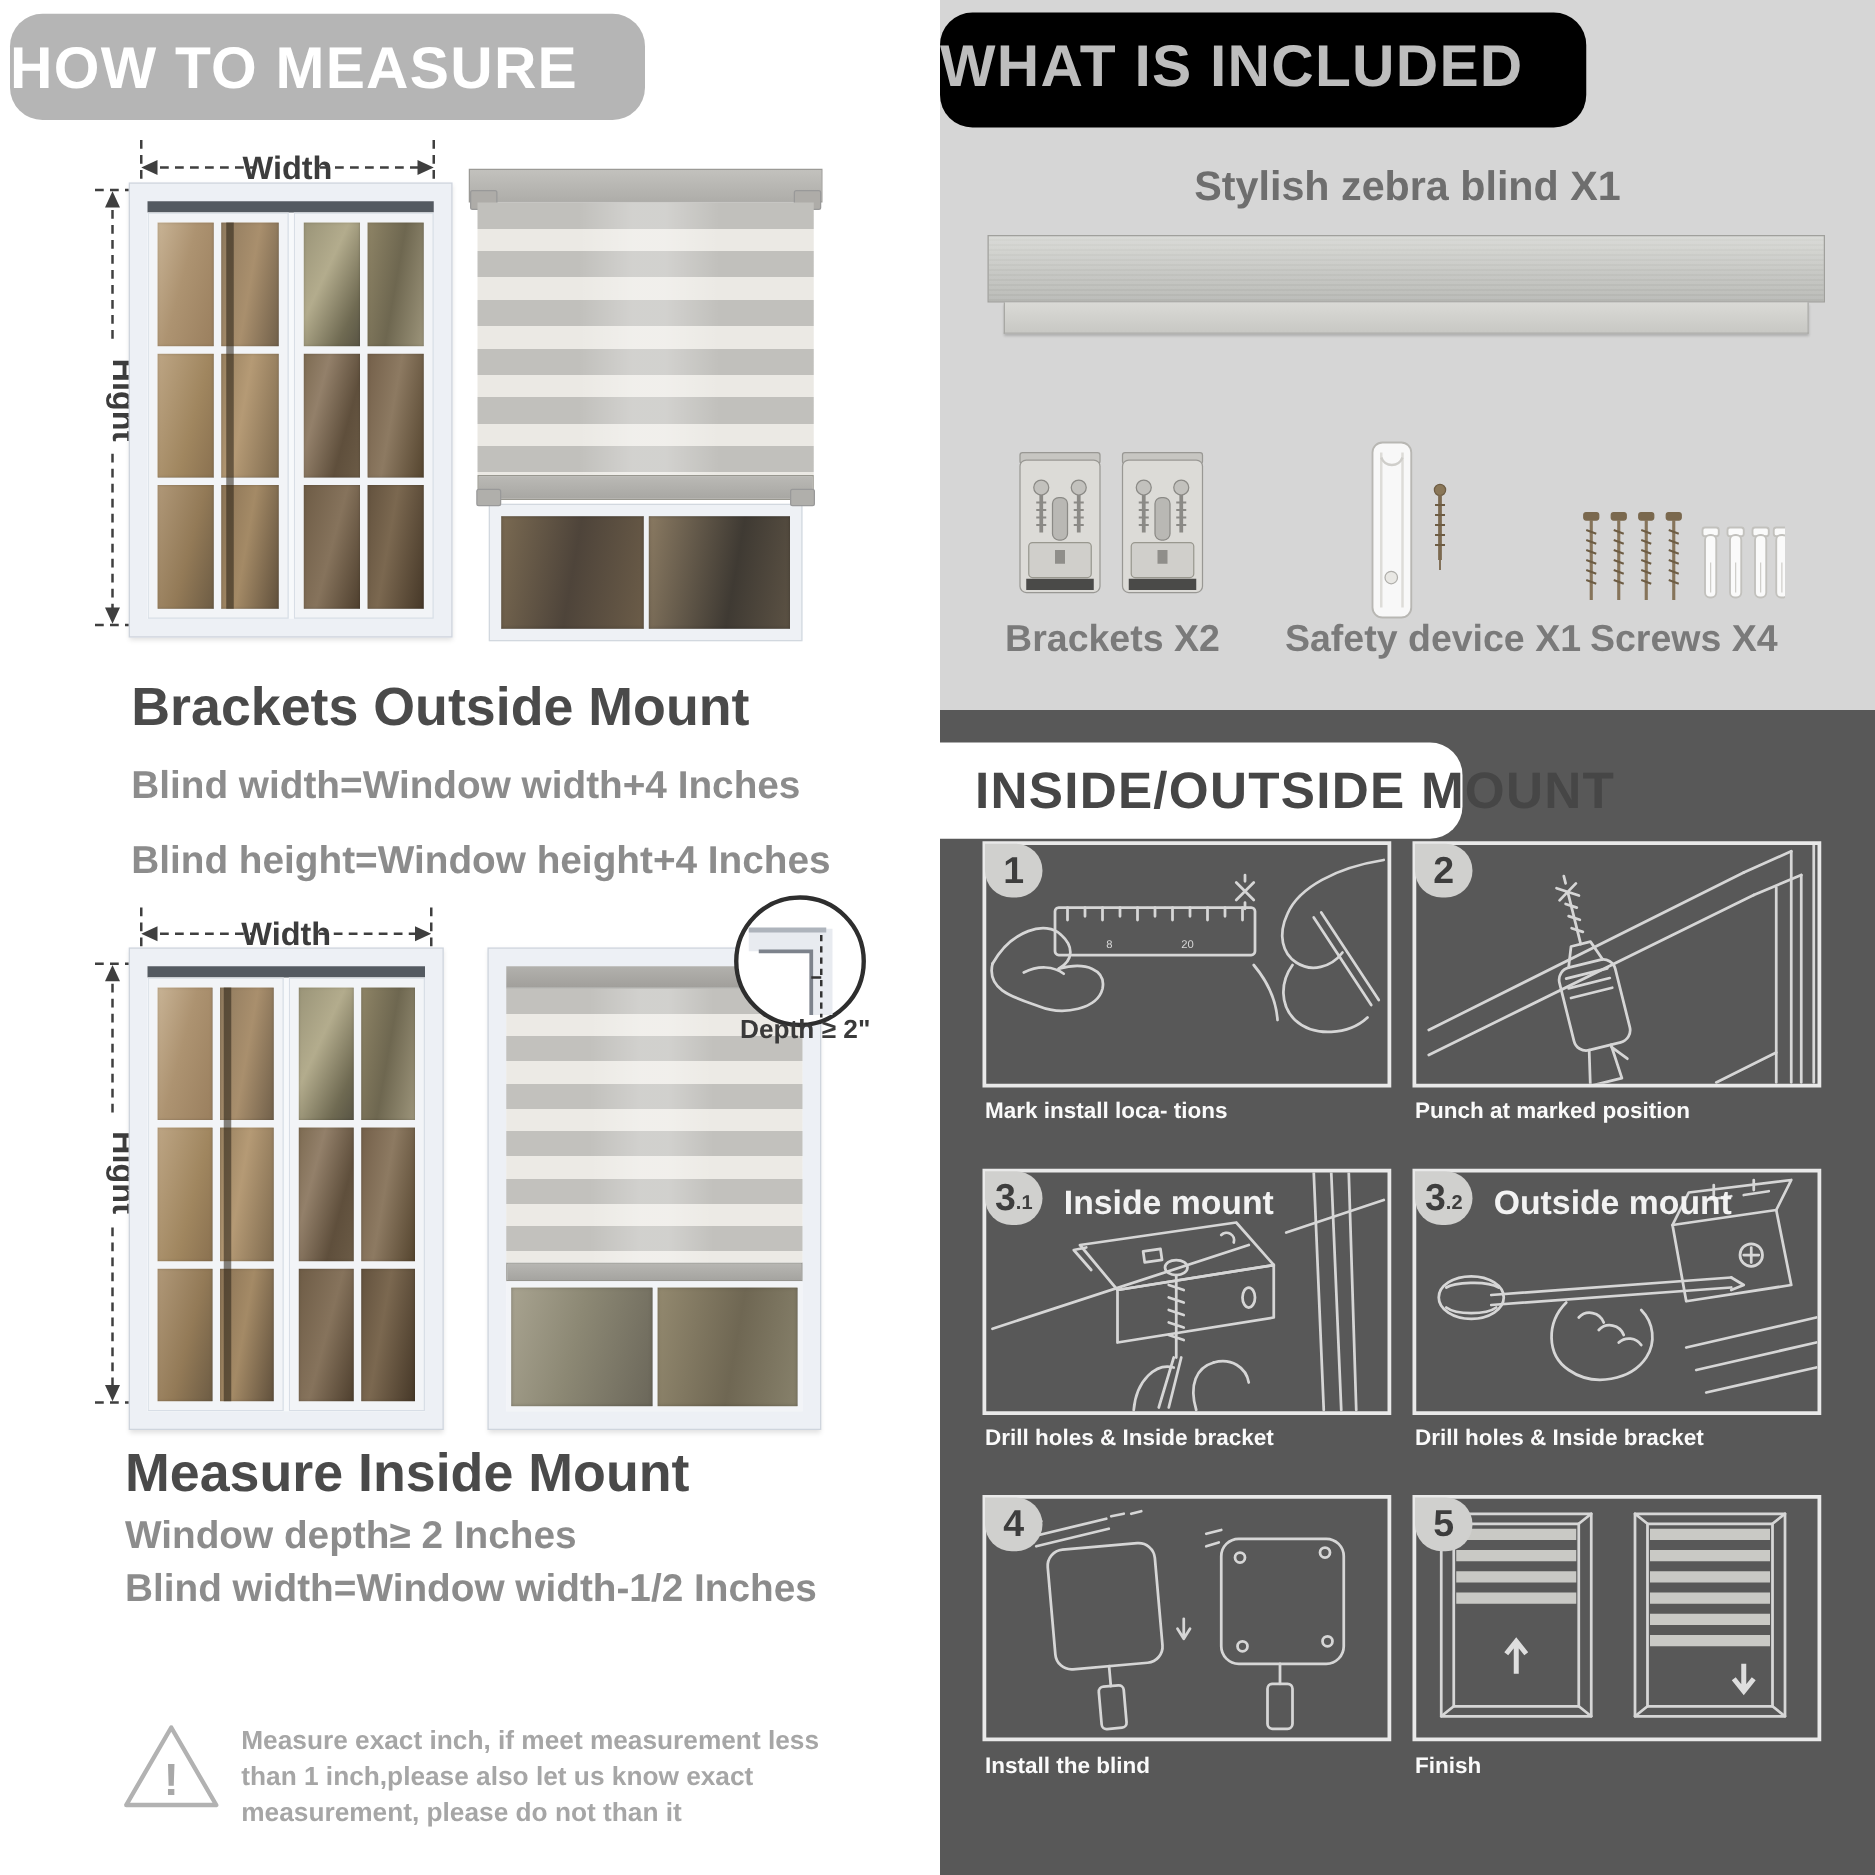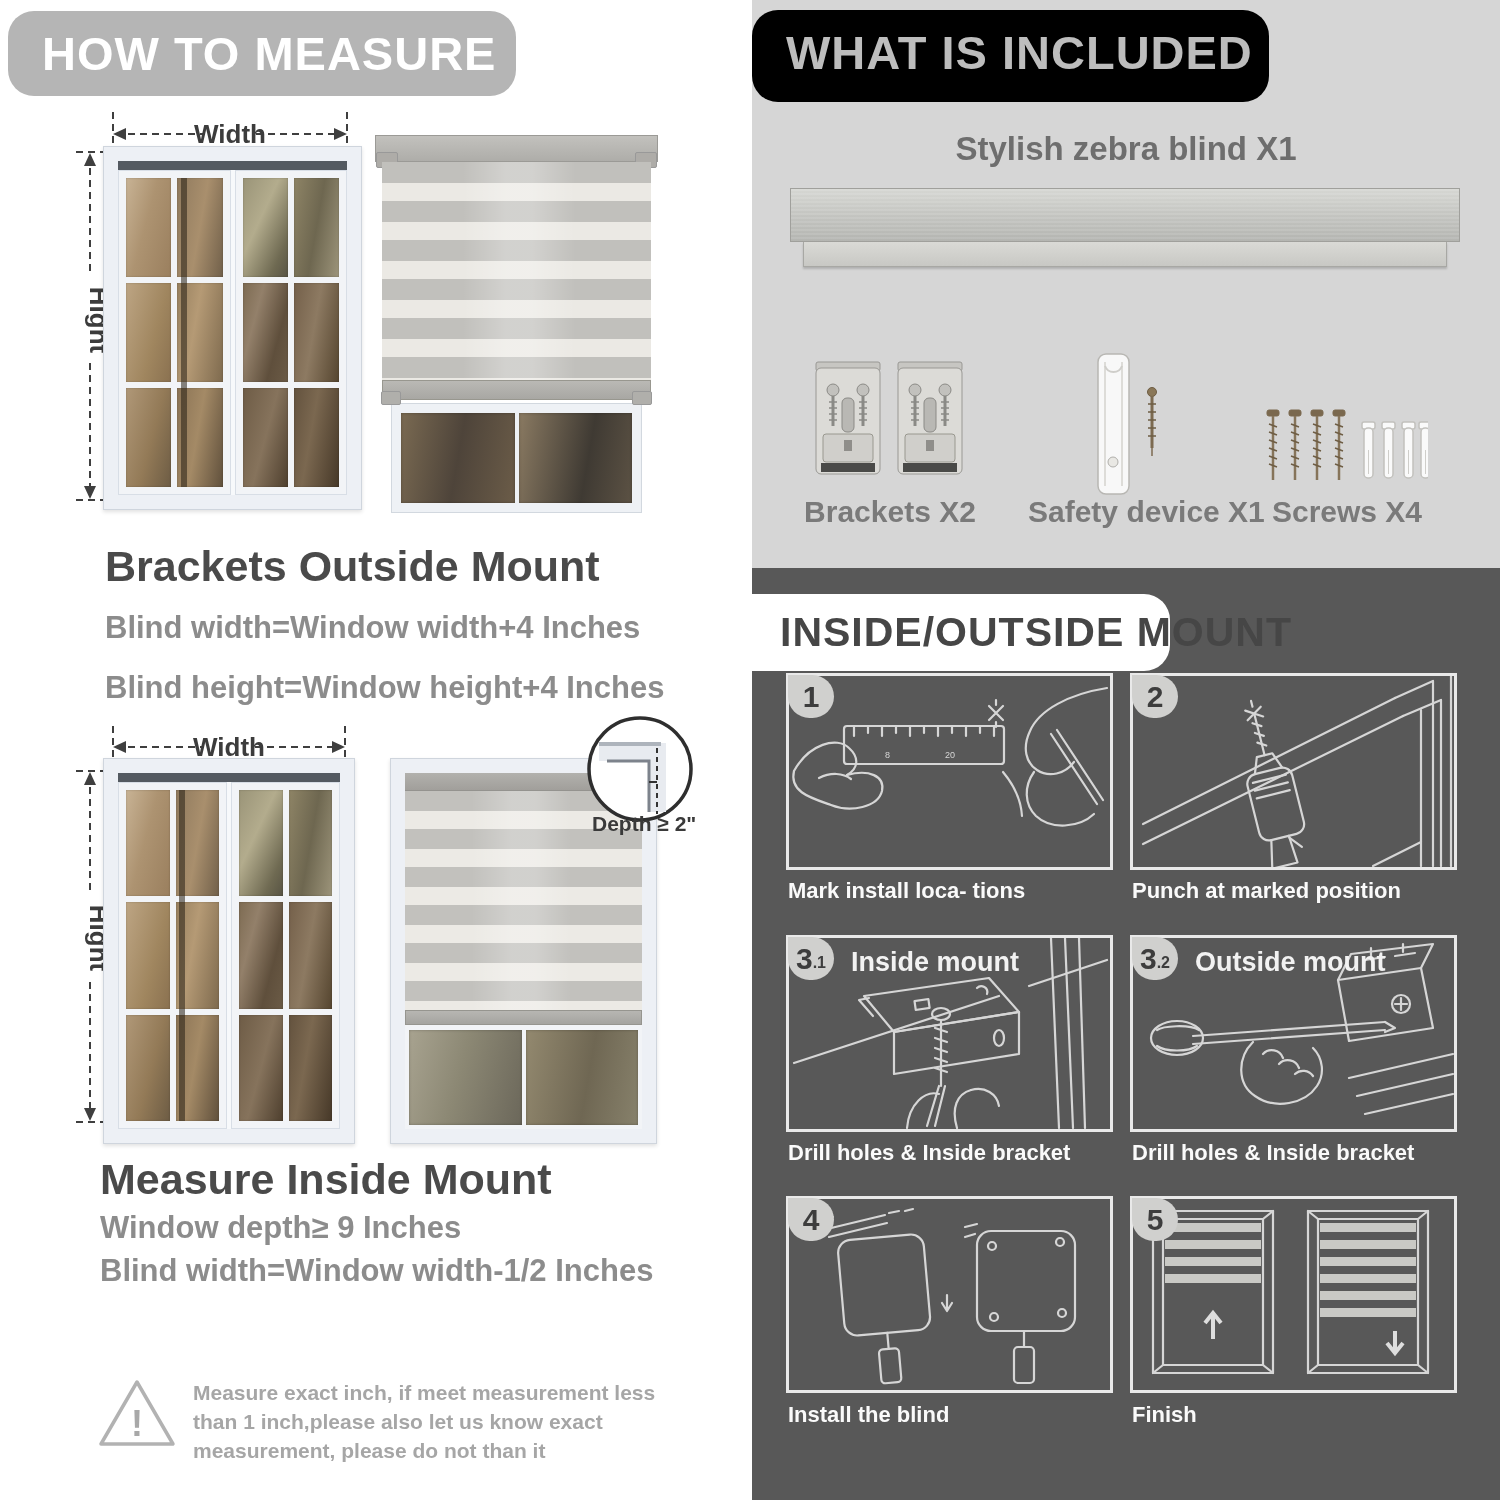--- a/index.html
+++ b/index.html
@@ -6,21 +6,21 @@
   #canvas{position:relative;width:1500px;height:1500px;background:#ffffff;overflow:hidden;
           font-family:"Liberation Sans", sans-serif; -webkit-font-smoothing:antialiased;}
   .abs{position:absolute;}
 
   
   .banner{position:absolute;border-radius:26px;}
   #howto-banner{left:8px;top:11px;width:508px;height:85px;background:#b5b5b5;}
   #howto-banner .bt{color:#ffffff;}
   #included-banner{left:752px;top:10px;width:517px;height:92px;background:#000000;}
   #included-banner .bt{color:#bdbdbd;}
-  .bt{display:block;font-weight:bold;font-size:47px;line-height:85px;padding-left:34px;letter-spacing:1px;white-space:nowrap;}
+  .bt{display:block;font-weight:bold;font-size:47px;line-height:85px;letter-spacing:1px;white-space:nowrap;}
   #mount-banner{left:750px;top:578px;width:420px;height:77px;background:#ffffff;border-radius:0 26px 26px 0;margin-top:16px;}
   #mount-banner .bt{color:#464646;font-size:41px;line-height:77px;padding-left:30px;}
 
   
   .h-big{position:absolute;font-weight:bold;font-size:43px;color:#4a4a4a;white-space:nowrap;line-height:1;}
   .h-line{position:absolute;font-weight:bold;font-size:31px;color:#8c8c8c;white-space:nowrap;line-height:1;}
   .warn-text{position:absolute;font-weight:bold;font-size:21px;color:#a6a6a6;line-height:29px;white-space:nowrap;}
   .depth-label{position:absolute;font-weight:bold;font-size:21px;color:#3a3a3a;white-space:nowrap;}
 
   
@@ -92,21 +92,21 @@
 
   
   #right-bottom{left:752px;top:568px;width:748px;height:932px;background:#585858;}
   .panel{position:absolute;width:327px;height:197px;border:3px solid #e9e9e9;box-sizing:border-box;}
   .panel svg{position:absolute;inset:0;}
   .badge{position:absolute;left:-1px;top:-1px;width:46px;height:43px;background:#d0d0ce;
          border-radius:0 24px 24px 24px;display:flex;align-items:center;justify-content:center;}
   .badge .n{font-weight:bold;font-size:30px;color:#3d3d3d;line-height:1;}
   .badge .s{font-weight:bold;font-size:16px;color:#3d3d3d;line-height:1;margin-top:9px;}
   .pnl-label{position:absolute;left:62px;top:9px;font-weight:bold;font-size:27px;color:#f2f2f2;white-space:nowrap;}
-  .caption{position:absolute;font-weight:bold;font-size:22px;color:#fafafa;white-space:nowrap;}
+  .caption{position:absolute;font-weight:bold;font-size:18px;color:#fafafa;white-space:nowrap;}
 
   .lineart{stroke:#d6d6d6;fill:none;stroke-width:2.2;stroke-linecap:round;stroke-linejoin:round;}
   .svgtxt{font-family:"Liberation Sans",sans-serif;font-weight:bold;font-size:26px;fill:#3c3c3c;}
   .meas-dash{stroke:#3f3f3f;stroke-width:2;fill:none;stroke-dasharray:7 5;}
   .meas-fill{fill:#3f3f3f;stroke:none;}
 </style>
 </head>
 <body>
 
 <div id="canvas">
@@ -221,21 +221,21 @@
     <circle cx="57" cy="55" r="51" fill="#ffffff" stroke="#2e2e2e" stroke-width="3.5"></circle>
     <path d="M16,38 H74 V98" stroke="#e8ebf0" stroke-width="18" fill="none"></path>
     <path d="M16,30 H78" stroke="#aeb4bc" stroke-width="4" fill="none"></path>
     <path d="M24,47 H66 V98" stroke="#7d838c" stroke-width="3" fill="none"></path>
     <line x1="74" y1="34" x2="74" y2="100" stroke="#333" stroke-width="2" stroke-dasharray="5 4"></line>
     <line x1="66" y1="68" x2="74" y2="68" stroke="#333" stroke-width="2"></line>
   </svg>
   <div class="depth-label" style="left:592px;top:812px;">Depth ≥ 2"</div>
 
   <div class="h-big" style="left:100px;top:1158px;">Measure Inside Mount</div>
-  <div class="h-line" style="left:100px;top:1212px;">Window depth≥ 9 Inches</div>
+  <div class="h-line" style="left:100px;top:1212px;">Window depth≥ 2 Inches</div>
   <div class="h-line" style="left:100px;top:1255px;">Blind width=Window width-1/2 Inches</div>
 
   <svg class="abs" style="left:95px;top:1376px;" width="84" height="76">
     <path d="M42,6 L78,68 L6,68 Z" fill="none" stroke="#b2b2b2" stroke-width="3.5" stroke-linejoin="round"></path>
     <text x="42" y="60" text-anchor="middle" font-family="Liberation Sans, sans-serif" font-size="36" font-weight="bold" fill="#a8a8a8">!</text>
   </svg>
   <div class="warn-text" style="left:193px;top:1378px;">
     <div>Measure exact inch, if meet measurement less</div>
     <div>than 1 inch,please also let us know exact</div>
     <div>measurement, please do not than it</div>

